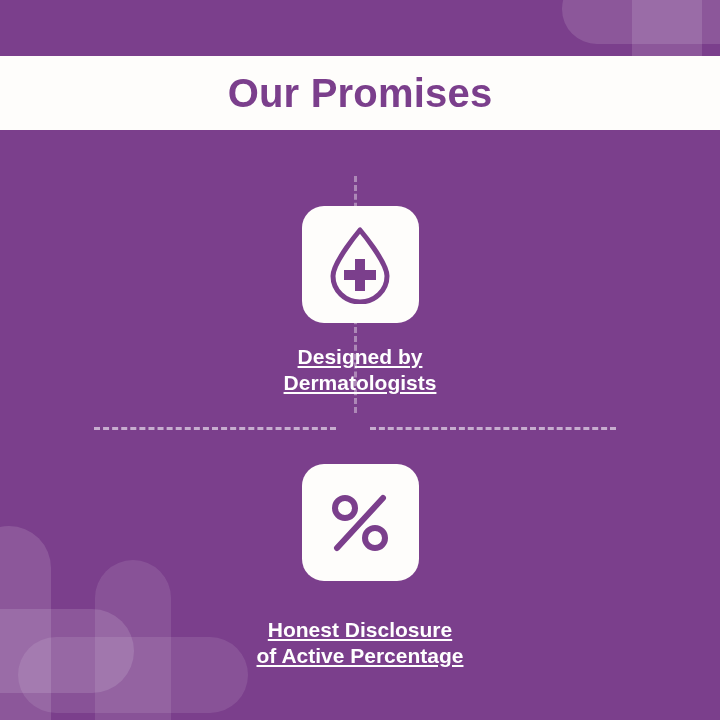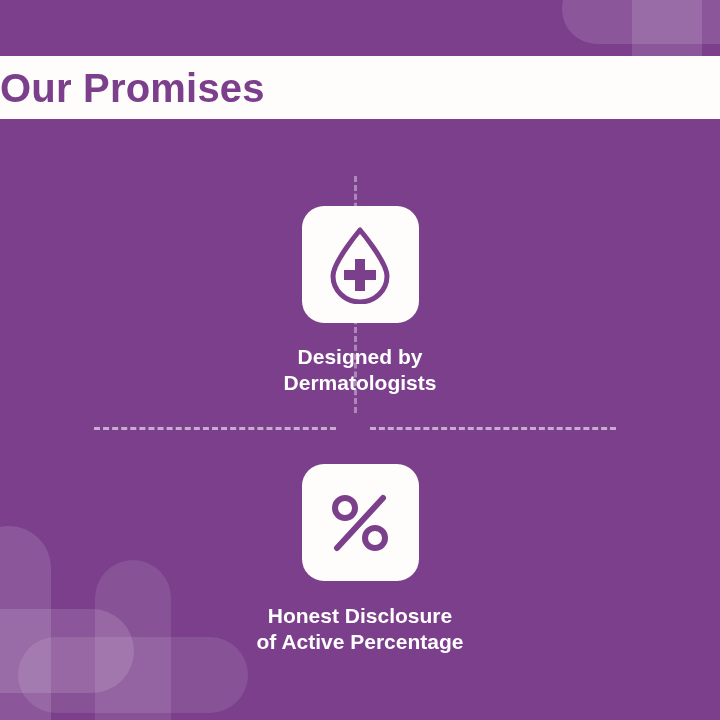--- a/index.html
+++ b/index.html
@@ -71,24 +71,25 @@
     height: 230px;
     color: rgba(255,255,255,0.10);
   }
 
   
   .title-band {
     position: absolute;
     left: 0;
     top: 56px;
     width: 720px;
-    height: 63px;
+    height: 74px;
     background: #FEFDFB;
     display: flex;
     align-items: center;
+    justify-content: center;
   }
   .title-text {
     color: #7B3F8C;
     font-size: 40px;
     font-weight: bold;
     letter-spacing: 0.2px;
     line-height: 1;
     white-space: nowrap;
   }
 
@@ -123,32 +124,33 @@
     display: block;
   }
   .promise-label {
     margin-top: 21px;
     color: #FFFFFF;
     font-size: 21px;
     font-weight: bold;
     line-height: 1.23;
     text-align: center;
     white-space: pre-line;
+    text-decoration: underline;
   }
 
   .promise-bottom {
     position: absolute;
     left: 0;
     top: 464px;
     width: 720px;
     display: flex;
     justify-content: center;
   }
   .promise-bottom .promise-label {
-    margin-top: 22px;
+    margin-top: 36px;
   }
 
   
   .sep-vertical {
     position: absolute;
     left: 354px;
     top: 176px;
     width: 0;
     height: 237px;
     border-left: 3px dashed rgba(255,255,255,0.38);

